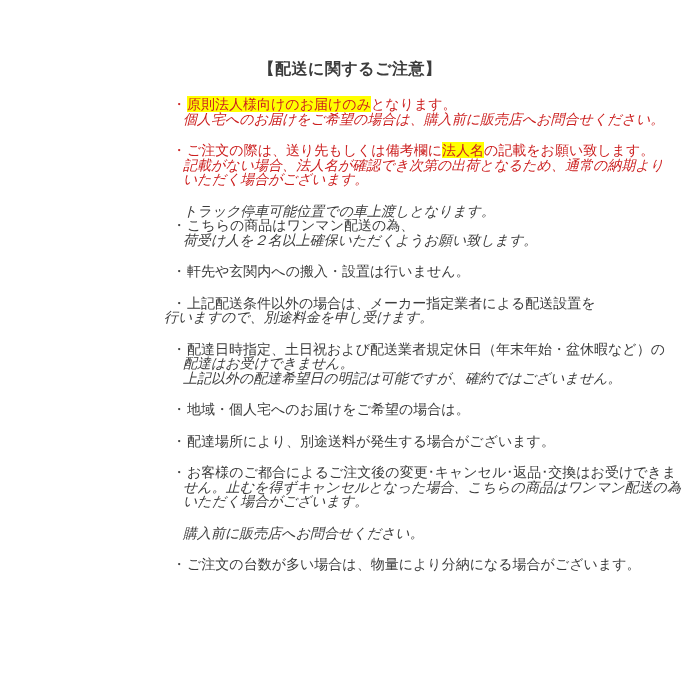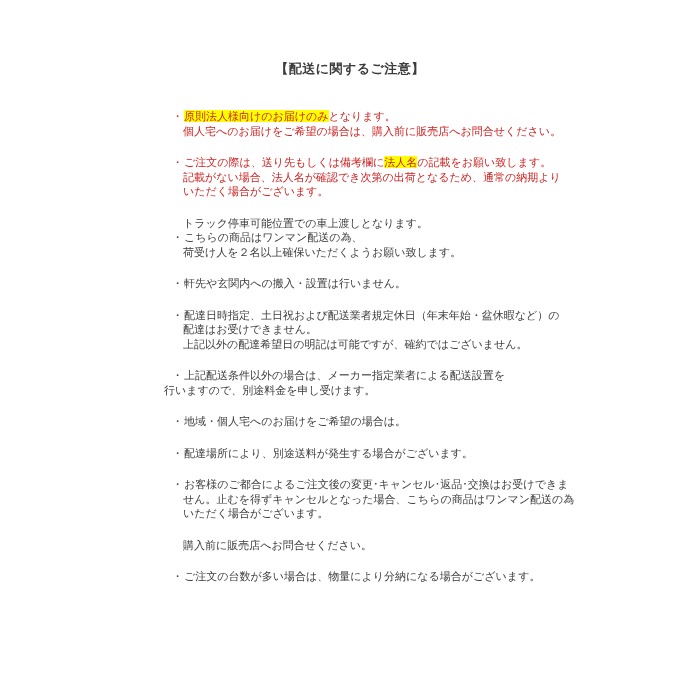--- a/index.html
+++ b/index.html
@@ -14,42 +14,42 @@
     background: var(--bg, #ffffff);
     overflow: hidden;
     font-family: "Liberation Sans", "DejaVu Sans", sans-serif;
   }
   .title {
     position: absolute;
     top: 60px;
     left: 0;
     width: 700px;
     text-align: center;
-    font-size: 13px;
+    font-size: 16px;
     line-height: 18px;
     font-weight: bold;
     color: var(--black, #2e2e2e);
     letter-spacing: 0.5px;
   }
   .content {
     position: absolute;
     top: 97px;
     left: 172px;
     width: 410px;
   }
   .item {
-    margin: 12px 0 17px 0;
-    font-size: 11px;
+    margin: 0 0 17px 0;
+    font-size: 14px;
     line-height: 14.5px;
     letter-spacing: 0px;
   }
   .item.black { color: var(--black, #3c3c3c); }
   .item.red   { color: var(--red, #cc1f1f); }
   .line { white-space: nowrap; }
-  .line.cont { padding-left: 11px; }
+  .line.cont { padding-left: 11px; font-style: italic; }
   .item.flush { margin-left: -8px; }
   .item.flush .line.first { padding-left: 8px; }
   .item.flush .line.cont { padding-left: 0; }
   .bullet { padding-right: 1px; }
   .hl { background: var(--hl, #ffff00); }
 </style>
 </head>
 <body>
 
 <div class="page">
@@ -65,28 +65,28 @@
         <div class="line cont"><span>いただく場合がございます。</span></div>
       </div>
       <div class="item black">
         <div class="line cont"><span>トラック停車可能位置での車上渡しとなります。</span></div>
         <div class="line first"><span class="bullet">・</span><span>こちらの商品はワンマン配送の為、</span></div>
         <div class="line cont"><span>荷受け人を２名以上確保いただくようお願い致します。</span></div>
       </div>
       <div class="item black">
         <div class="line first"><span class="bullet">・</span><span>軒先や玄関内への搬入・設置は行いません。</span></div>
       </div>
+      <div class="item black flush">
+        <div class="line first"><span class="bullet">・</span><span>上記配送条件以外の場合は、メーカー指定業者による配送設置を</span></div>
+        <div class="line cont"><span>行いますので、別途料金を申し受けます。</span></div>
+      </div>
       <div class="item black">
         <div class="line first"><span class="bullet">・</span><span>配達日時指定、土日祝および配送業者規定休日（年末年始・盆休暇など）の</span></div>
         <div class="line cont"><span>配達はお受けできません。</span></div>
         <div class="line cont"><span>上記以外の配達希望日の明記は可能ですが、確約ではございません。</span></div>
-      </div>
-      <div class="item black flush">
-        <div class="line first"><span class="bullet">・</span><span>上記配送条件以外の場合は、メーカー指定業者による配送設置を</span></div>
-        <div class="line cont"><span>行いますので、別途料金を申し受けます。</span></div>
       </div>
       <div class="item black">
         <div class="line first"><span class="bullet">・</span><span>地域・個人宅へのお届けをご希望の場合は。</span></div>
       </div>
       <div class="item black">
         <div class="line first"><span class="bullet">・</span><span>配達場所により、別途送料が発生する場合がございます。</span></div>
       </div>
       <div class="item black">
         <div class="line first"><span class="bullet">・</span><span>お客様のご都合によるご注文後の変更･キャンセル･返品･交換はお受けできま</span></div>
         <div class="line cont"><span>せん。止むを得ずキャンセルとなった場合、こちらの商品はワンマン配送の為</span></div>

